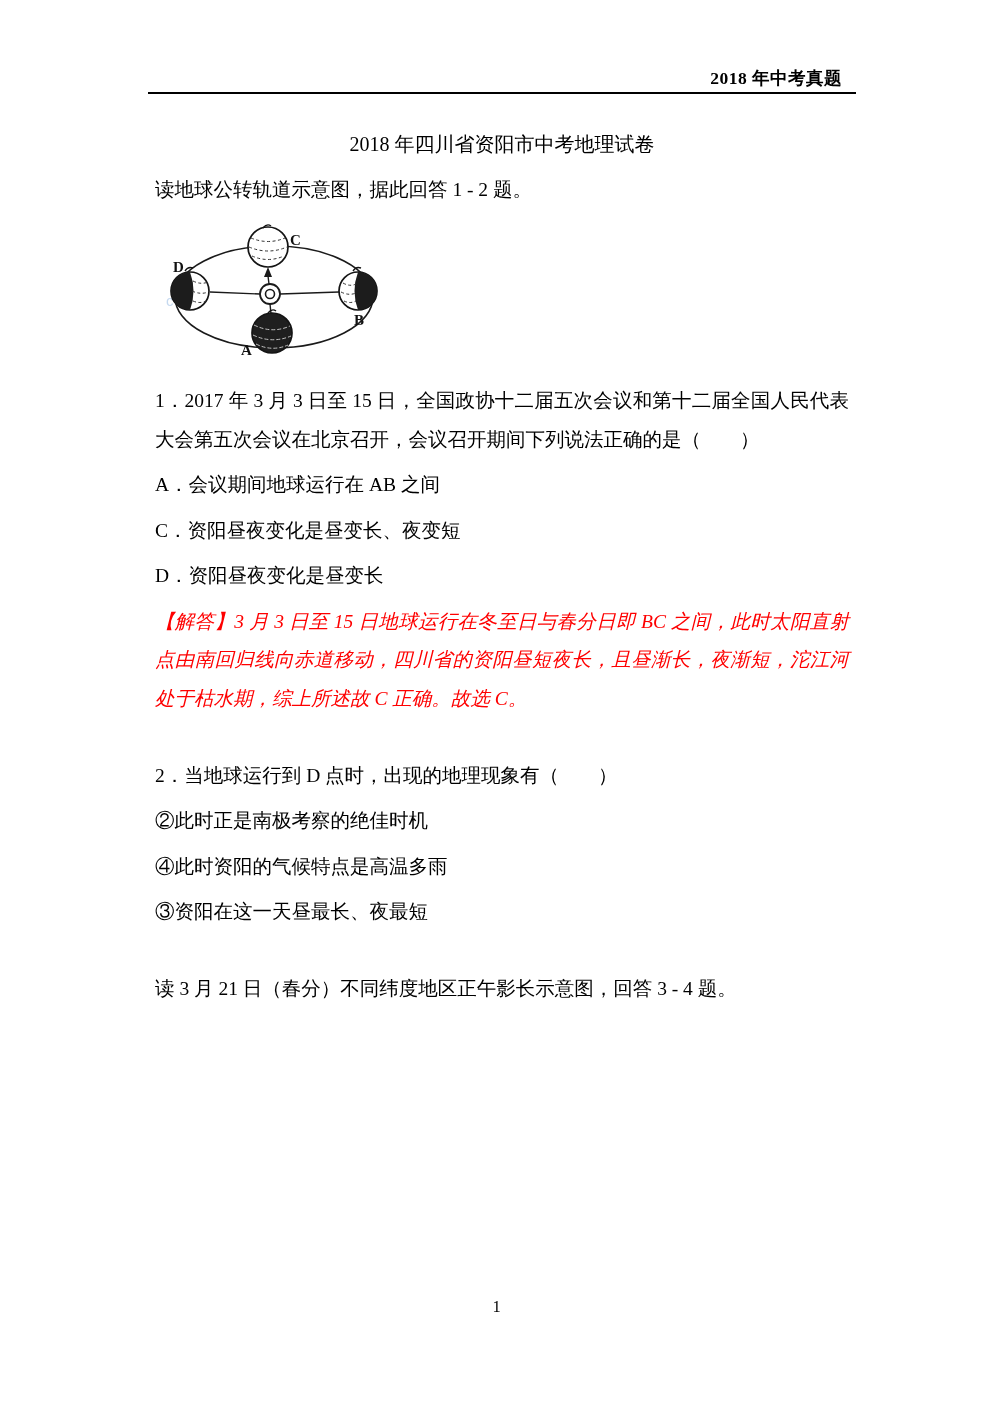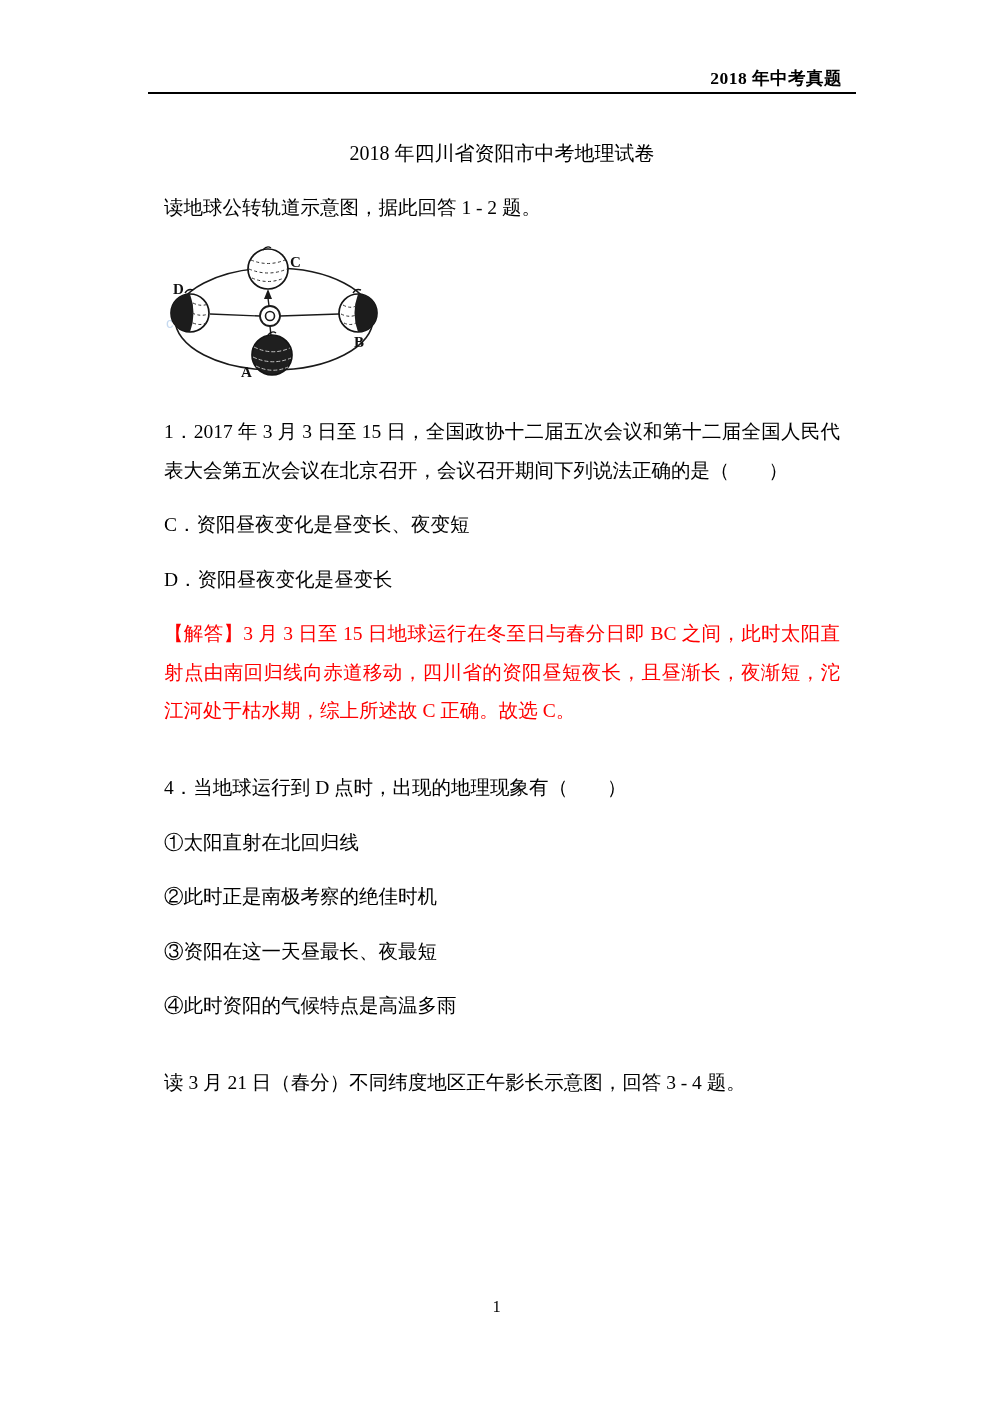--- a/index.html
+++ b/index.html
@@ -29,27 +29,27 @@
     border-top: 2px solid #000000;
   }
   .content {
     position: absolute;
     left: 148px;
     top: 118px;
     width: 708px;
     font-size: 19.5px;
     line-height: 38.5px;
   }
-  .content p { margin: 16px; text-align: justify; }
+  .content p { margin: 7px; text-align: justify; }
   p.title {
     text-align: center;
     font-size: 20px;
   }
   p.gap { margin-top: 38.5px; }
-  .answer { color: var(--answer-red, #fe0000); }
+  .answer { color: var(--answer-red, #fe0000); font-style: italic; }
   .diagram {
     height: 154px;
     margin: 12px 0 6px 14px;
   }
   .page-number {
     position: absolute;
     top: 1297px;
     left: 0;
     width: 993px;
     text-align: center;
@@ -144,27 +144,27 @@
         </g>
 
         <text class="orbit-label" x="11" y="51">D</text>
         <text class="orbit-label" x="128" y="24">C</text>
         <text class="orbit-label" x="192" y="104">B</text>
         <text class="orbit-label" x="79" y="134">A</text>
       </svg>
     </div>
 
     <p>1．2017 年 3 月 3 日至 15 日，全国政协十二届五次会议和第十二届全国人民代表大会第五次会议在北京召开，会议召开期间下列说法正确的是（　　）</p>
+    <p>A．会议期间地球运行在 AB 之间</p>
     <p>C．资阳昼夜变化是昼变长、夜变短</p>
     <p>D．资阳昼夜变化是昼变长</p>
     <p class="answer">【解答】3 月 3 日至 15 日地球运行在冬至日与春分日即 BC 之间，此时太阳直射点由南回归线向赤道移动，四川省的资阳昼短夜长，且昼渐长，夜渐短，沱江河处于枯水期，综上所述故 C 正确。故选 C。</p>
 
-    <p class="gap">4．当地球运行到 D 点时，出现的地理现象有（　　）</p>
-    <p>①太阳直射在北回归线</p>
+    <p class="gap">2．当地球运行到 D 点时，出现的地理现象有（　　）</p>
     <p>②此时正是南极考察的绝佳时机</p>
+    <p>④此时资阳的气候特点是高温多雨</p>
     <p>③资阳在这一天昼最长、夜最短</p>
-    <p>④此时资阳的气候特点是高温多雨</p>
 
     <p class="gap">读 3 月 21 日（春分）不同纬度地区正午影长示意图，回答 3 - 4 题。</p>
   </div>
 
   <div class="page-number">1</div>
 </div>
 
 </body></html>

